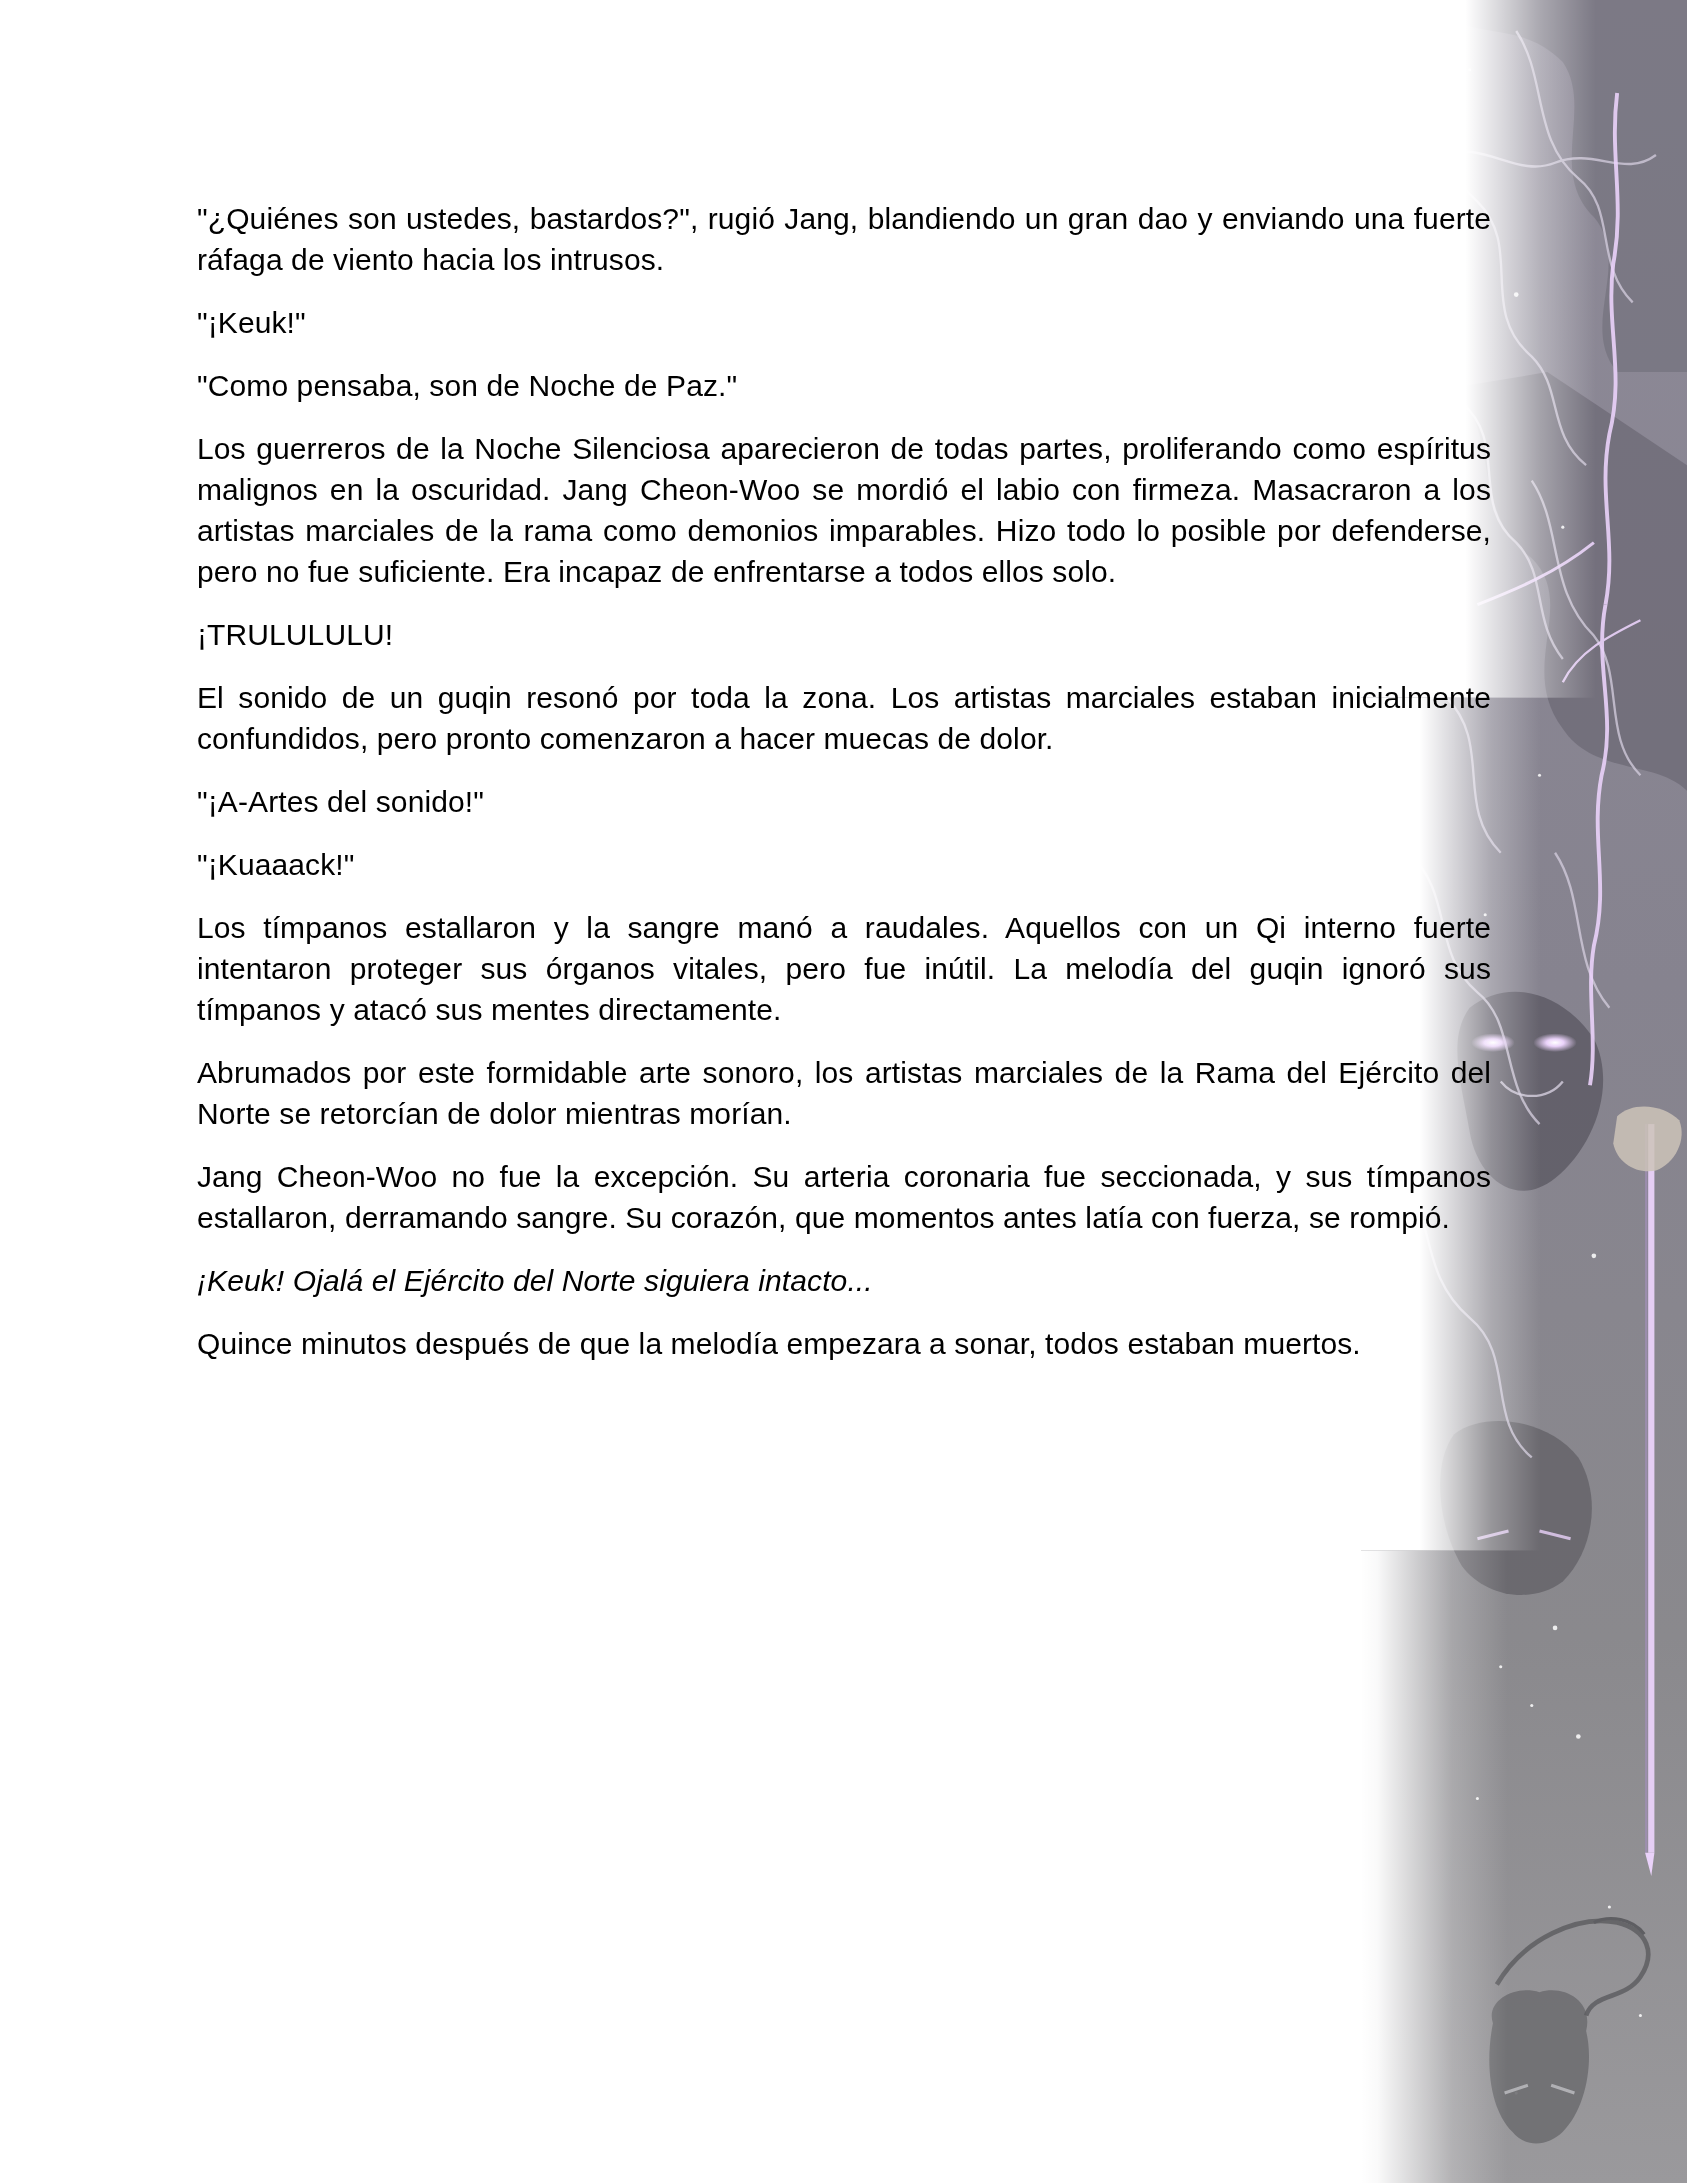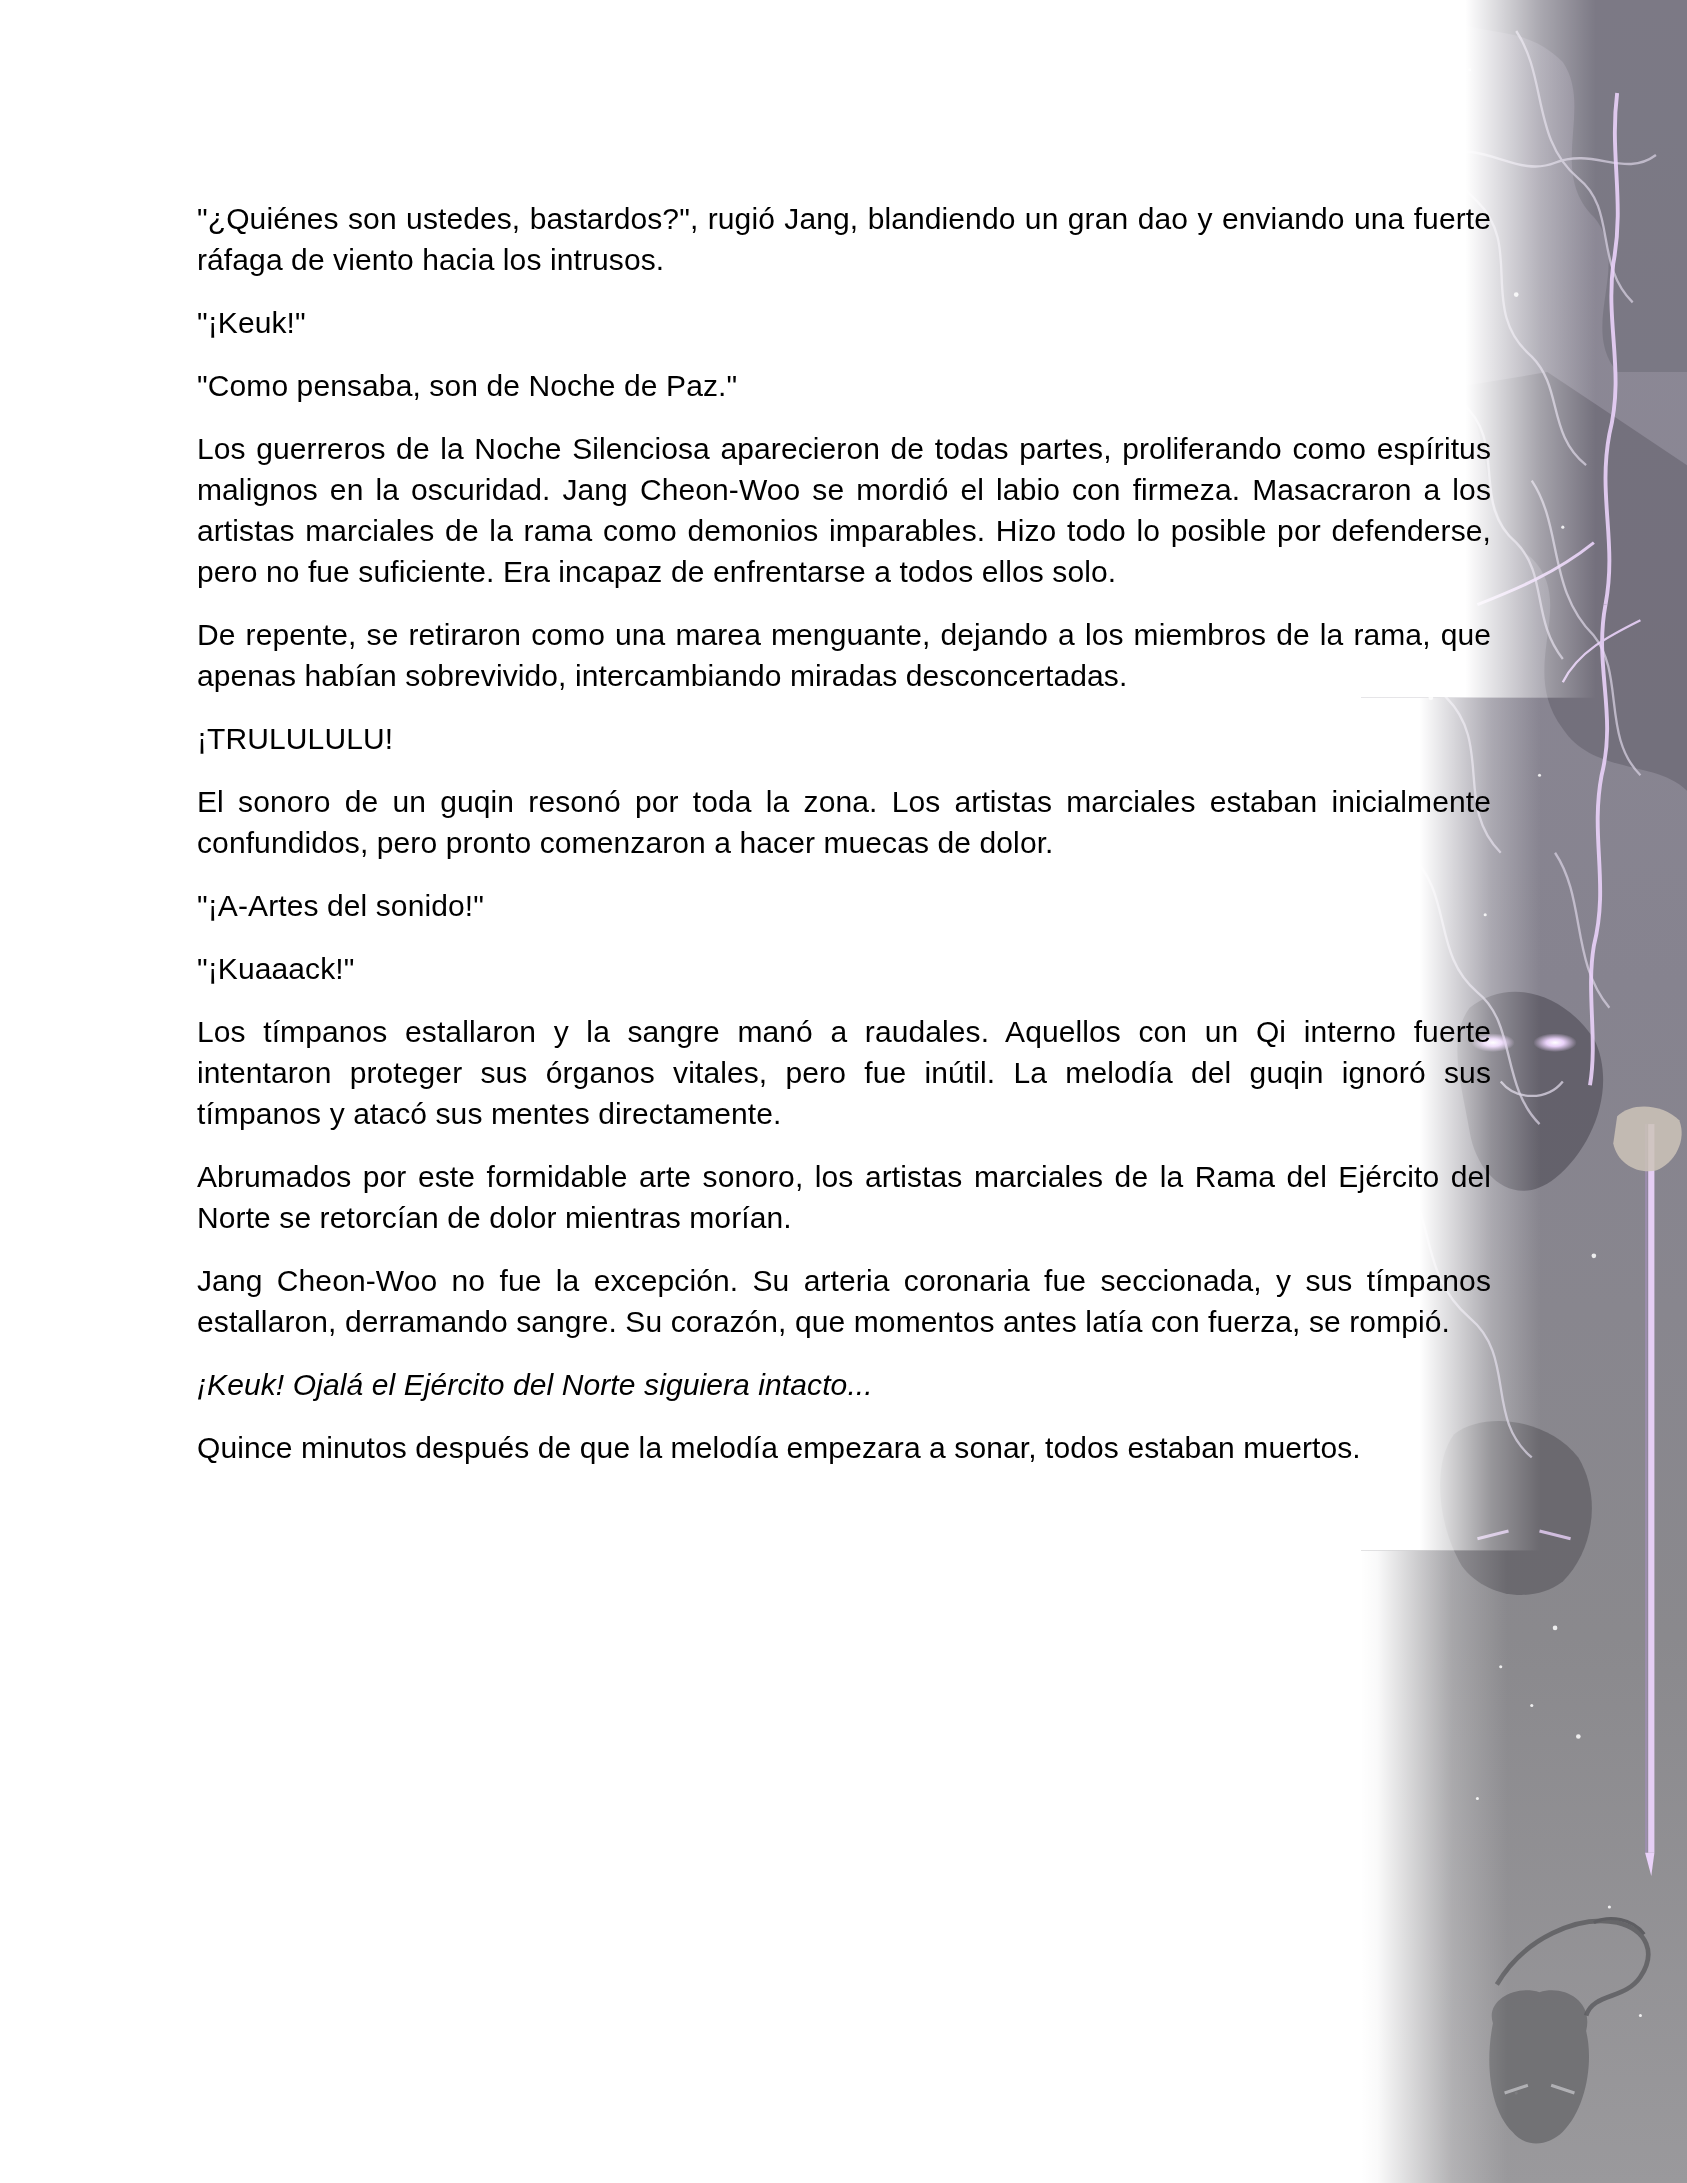--- a/index.html
+++ b/index.html
@@ -189,23 +189,22 @@
       <rect x="0" y="900" width="420" height="1100" fill="url(#fadeMid)"></rect>
       <rect x="0" y="2000" width="420" height="816" fill="url(#fadeLow)"></rect>
     </svg>
   </div>
 
   <div class="text-block" id="text-block">
       <p><span>"¿Quiénes son ustedes, bastardos?", rugió Jang, blandiendo un gran dao y enviando una fuerte ráfaga de viento hacia los intrusos.</span></p>
       <p><span>"¡Keuk!"</span></p>
       <p><span>"Como pensaba, son de Noche de Paz."</span></p>
       <p><span>Los guerreros de la Noche Silenciosa aparecieron de todas partes, proliferando como espíritus malignos en la oscuridad. Jang Cheon-Woo se mordió el labio con firmeza. Masacraron a los artistas marciales de la rama como demonios imparables. Hizo todo lo posible por defenderse, pero no fue suficiente. Era incapaz de enfrentarse a todos ellos solo.</span></p>
-      <p><span>De repente, se retiraron como una marea menguante, dejando a los miembros de la rama, que apenas habían sobrevivido, intercambiando miradas desconcertadas.</span></p>
       <p><span>¡TRULULULU!</span></p>
-      <p><span>El sonoro de un guqin resonó por toda la zona. Los artistas marciales estaban inicialmente confundidos, pero pronto comenzaron a hacer muecas de dolor.</span></p>
+      <p><span>El sonido de un guqin resonó por toda la zona. Los artistas marciales estaban inicialmente confundidos, pero pronto comenzaron a hacer muecas de dolor.</span></p>
       <p><span>"¡A-Artes del sonido!"</span></p>
       <p><span>"¡Kuaaack!"</span></p>
       <p><span>Los tímpanos estallaron y la sangre manó a raudales. Aquellos con un Qi interno fuerte intentaron proteger sus órganos vitales, pero fue inútil. La melodía del guqin ignoró sus tímpanos y atacó sus mentes directamente.</span></p>
       <p><span>Abrumados por este formidable arte sonoro, los artistas marciales de la Rama del Ejército del Norte se retorcían de dolor mientras morían.</span></p>
       <p><span>Jang Cheon-Woo no fue la excepción. Su arteria coronaria fue seccionada, y sus tímpanos estallaron, derramando sangre. Su corazón, que momentos antes latía con fuerza, se rompió.</span></p>
       <p><span class="it">¡Keuk! Ojalá el Ejército del Norte siguiera intacto...</span></p>
       <p><span>Quince minutos después de que la melodía empezara a sonar, todos estaban muertos.</span></p>
     </div>
 
 </div>

